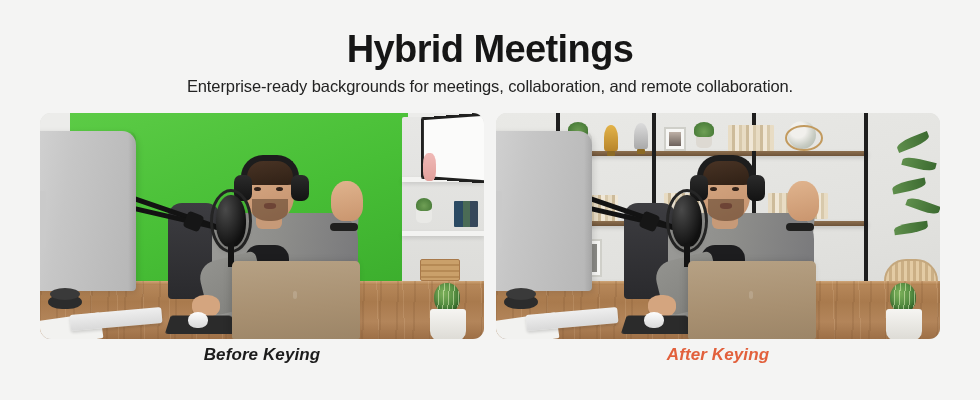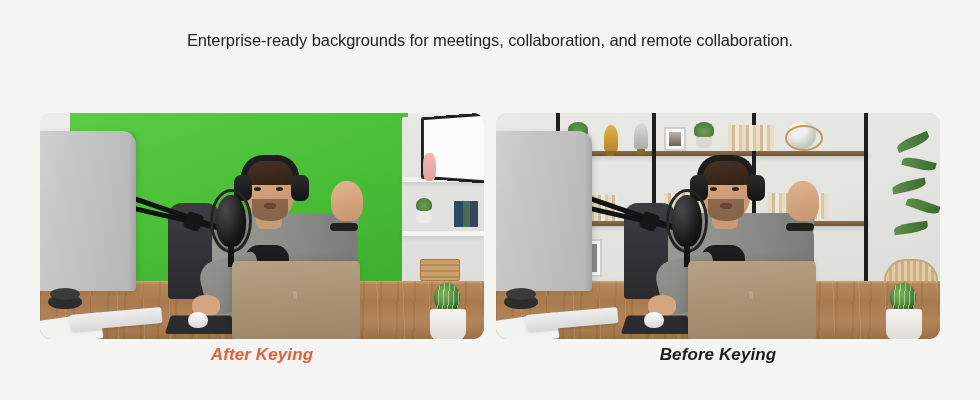--- a/index.html
+++ b/index.html
@@ -438,20 +438,21 @@
   }
   .caption.before { color: #1c1c1c; }
   .caption.after  { color: #e2603c; }
 </style>
 </head>
 <body>
 
 <div class="page">
 
   <div class="header">
+    <div class="title">Hybrid Meetings</div>
     <div class="subtitle">Enterprise-ready backgrounds for meetings, collaboration, and remote collaboration.</div>
   </div>
 
   <div class="panels">
 
     <div class="panel">
       <div class="scene">
         <div class="left-wall-side"></div>
         <div class="green-wall"></div>
 
@@ -603,17 +604,17 @@
         <div class="mouse"></div>
         <div class="laptop"></div>
         <div class="cactus"></div>
         <div class="cactus-pot"></div>
       </div>
     </div>
 
   </div>
 
   <div class="captions">
+    <div class="caption before">Before Keying</div>
     <div class="caption after">After Keying</div>
-    <div class="caption before">Before Keying</div>
   </div>
 
 </div>
 
 </body></html>

